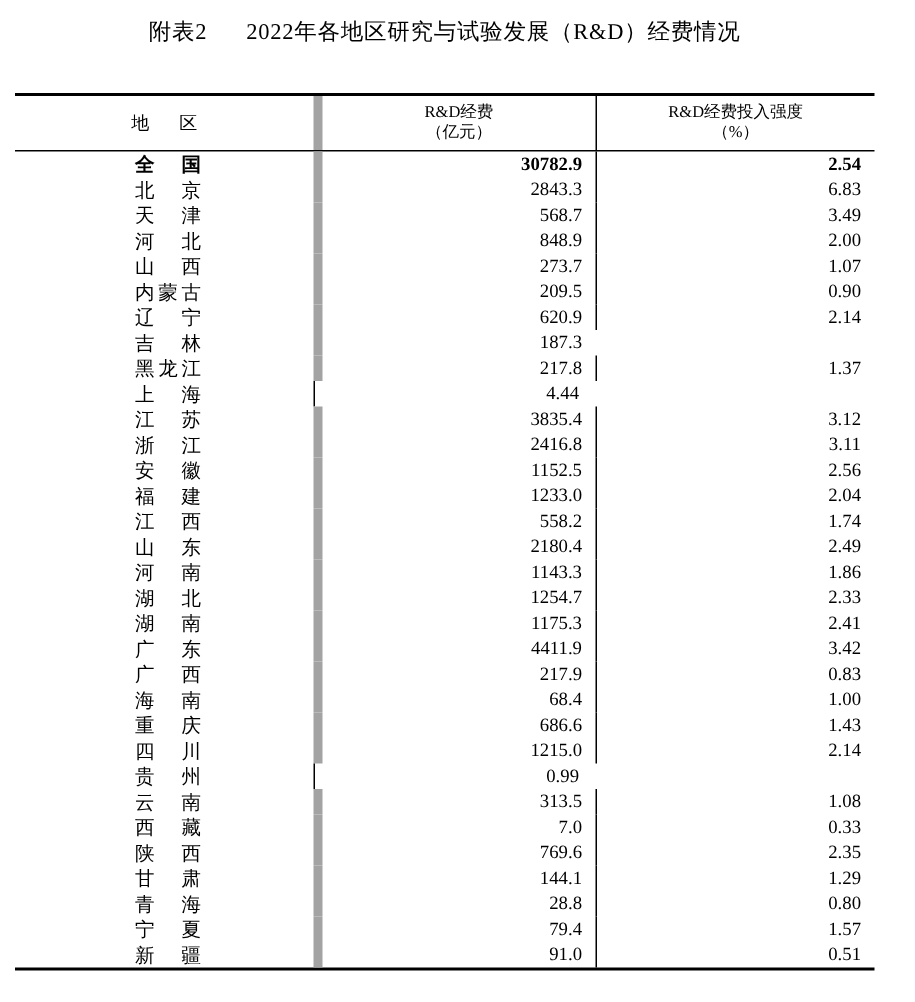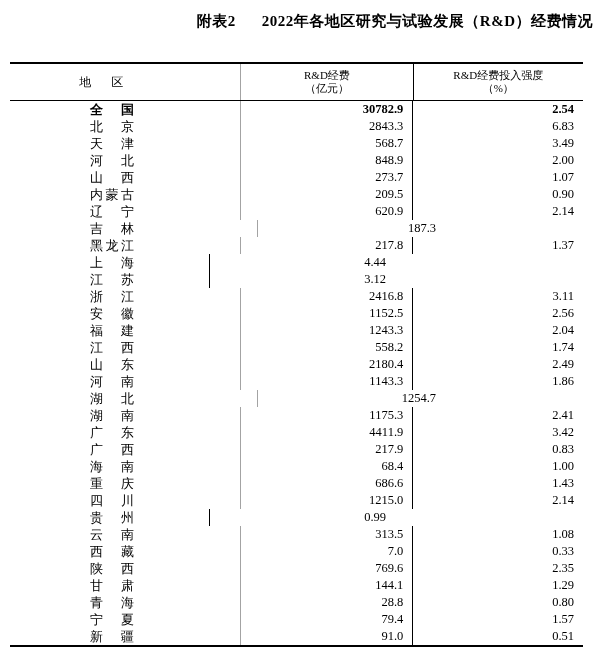--- a/index.html
+++ b/index.html
@@ -7,38 +7,38 @@
     position:relative;
     width:610px;height:668px;
     background:#ffffff;
     color:#000000;
     font-family:"Liberation Serif","DejaVu Serif",serif;
     overflow:hidden;
   }
   .doc-title{
     position:absolute;
     top:12px;left:0;width:593px;
-    text-align:right;
-    font-weight:bold;
+    text-align:center;
+    font-weight:normal;
     font-size:15px;
     letter-spacing:0.5px;
     white-space:nowrap;
   }
   .title-gap{display:inline-block;width:26px;}
   .rd-table{
     position:absolute;
     left:10px;top:62px;
     width:573px;
     border-top:2.5px solid #000;
     border-bottom:2.5px solid #000;
     box-sizing:border-box;
   }
   .row{display:flex;width:573px;}
   .c1{width:199px;box-sizing:border-box;}
-  .c2{width:188px;box-sizing:border-box;border-left:1px solid #a3a3a3;margin-left:48px;}
+  .c2{width:188px;box-sizing:border-box;border-left:6px solid #a3a3a3;}
   .c3{width:186px;box-sizing:border-box;border-left:1px solid #000;font-family:Liberation Serif, serif;}
   .thead{
     border-bottom:1.5px solid #000;
     height:36px;
     font-size:11px;
   }
   .thead .c1{display:flex;align-items:center;justify-content:center;}
   .thead .c2,.thead .c3{
     display:flex;flex-direction:column;
     align-items:center;justify-content:center;
@@ -199,20 +199,21 @@
     <div class="c3 num intensity-value">4.44</div>
   </div>
 
   <div class="row trow">
     <div class="c1">
       <span class="spread-name region-name">
               <span>江</span>
               <span>苏</span>
             </span>
     </div>
+    <div class="c2 num funds-value">3835.4</div>
     <div class="c3 num intensity-value">3.12</div>
   </div>
 
   <div class="row trow">
     <div class="c1">
       <span class="spread-name region-name">
               <span>浙</span>
               <span>江</span>
             </span>
     </div>
@@ -231,21 +232,21 @@
     <div class="c3 num intensity-value">2.56</div>
   </div>
 
   <div class="row trow">
     <div class="c1">
       <span class="spread-name region-name">
               <span>福</span>
               <span>建</span>
             </span>
     </div>
-    <div class="c2 num funds-value">1243.3</div>
+    <div class="c2 num funds-value">1233.0</div>
     <div class="c3 num intensity-value">2.04</div>
   </div>
 
   <div class="row trow">
     <div class="c1">
       <span class="spread-name region-name">
               <span>江</span>
               <span>西</span>
             </span>
     </div>
@@ -276,20 +277,21 @@
   </div>
 
   <div class="row trow">
     <div class="c1">
       <span class="spread-name region-name">
               <span>湖</span>
               <span>北</span>
             </span>
     </div>
     <div class="c2 num funds-value">1254.7</div>
+    <div class="c3 num intensity-value">2.33</div>
   </div>
 
   <div class="row trow">
     <div class="c1">
       <span class="spread-name region-name">
               <span>湖</span>
               <span>南</span>
             </span>
     </div>
     <div class="c2 num funds-value">1175.3</div>

